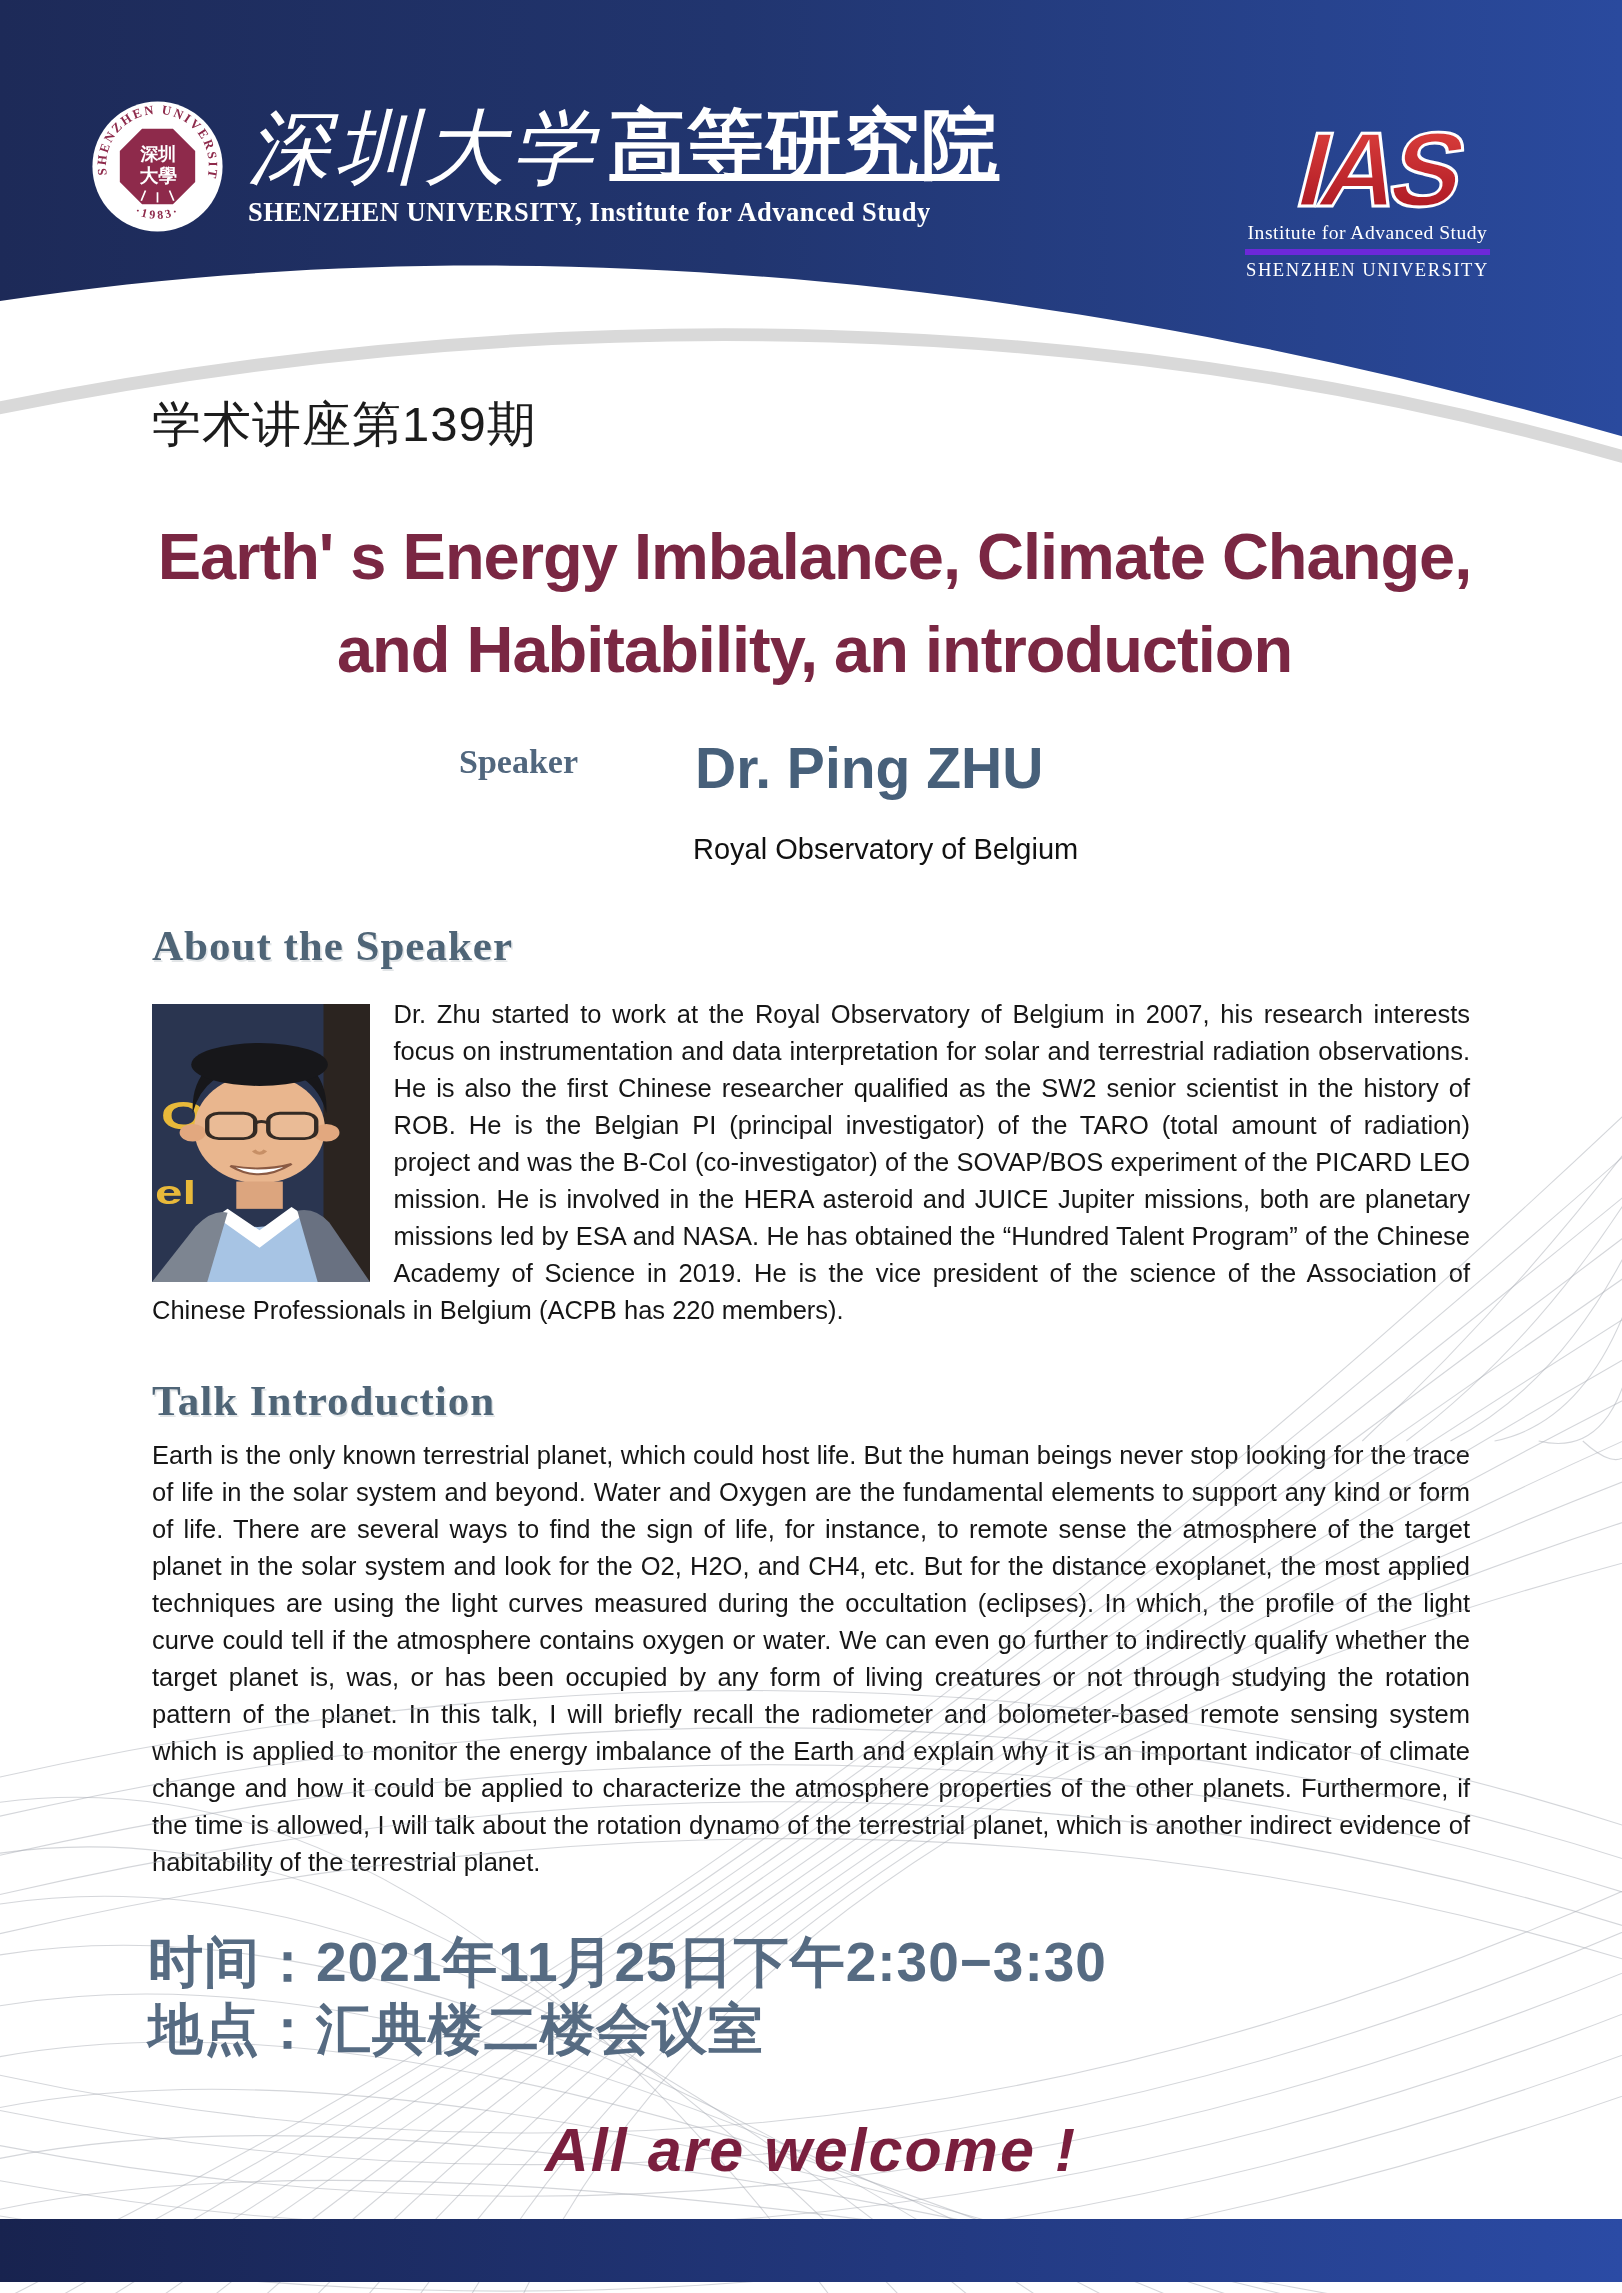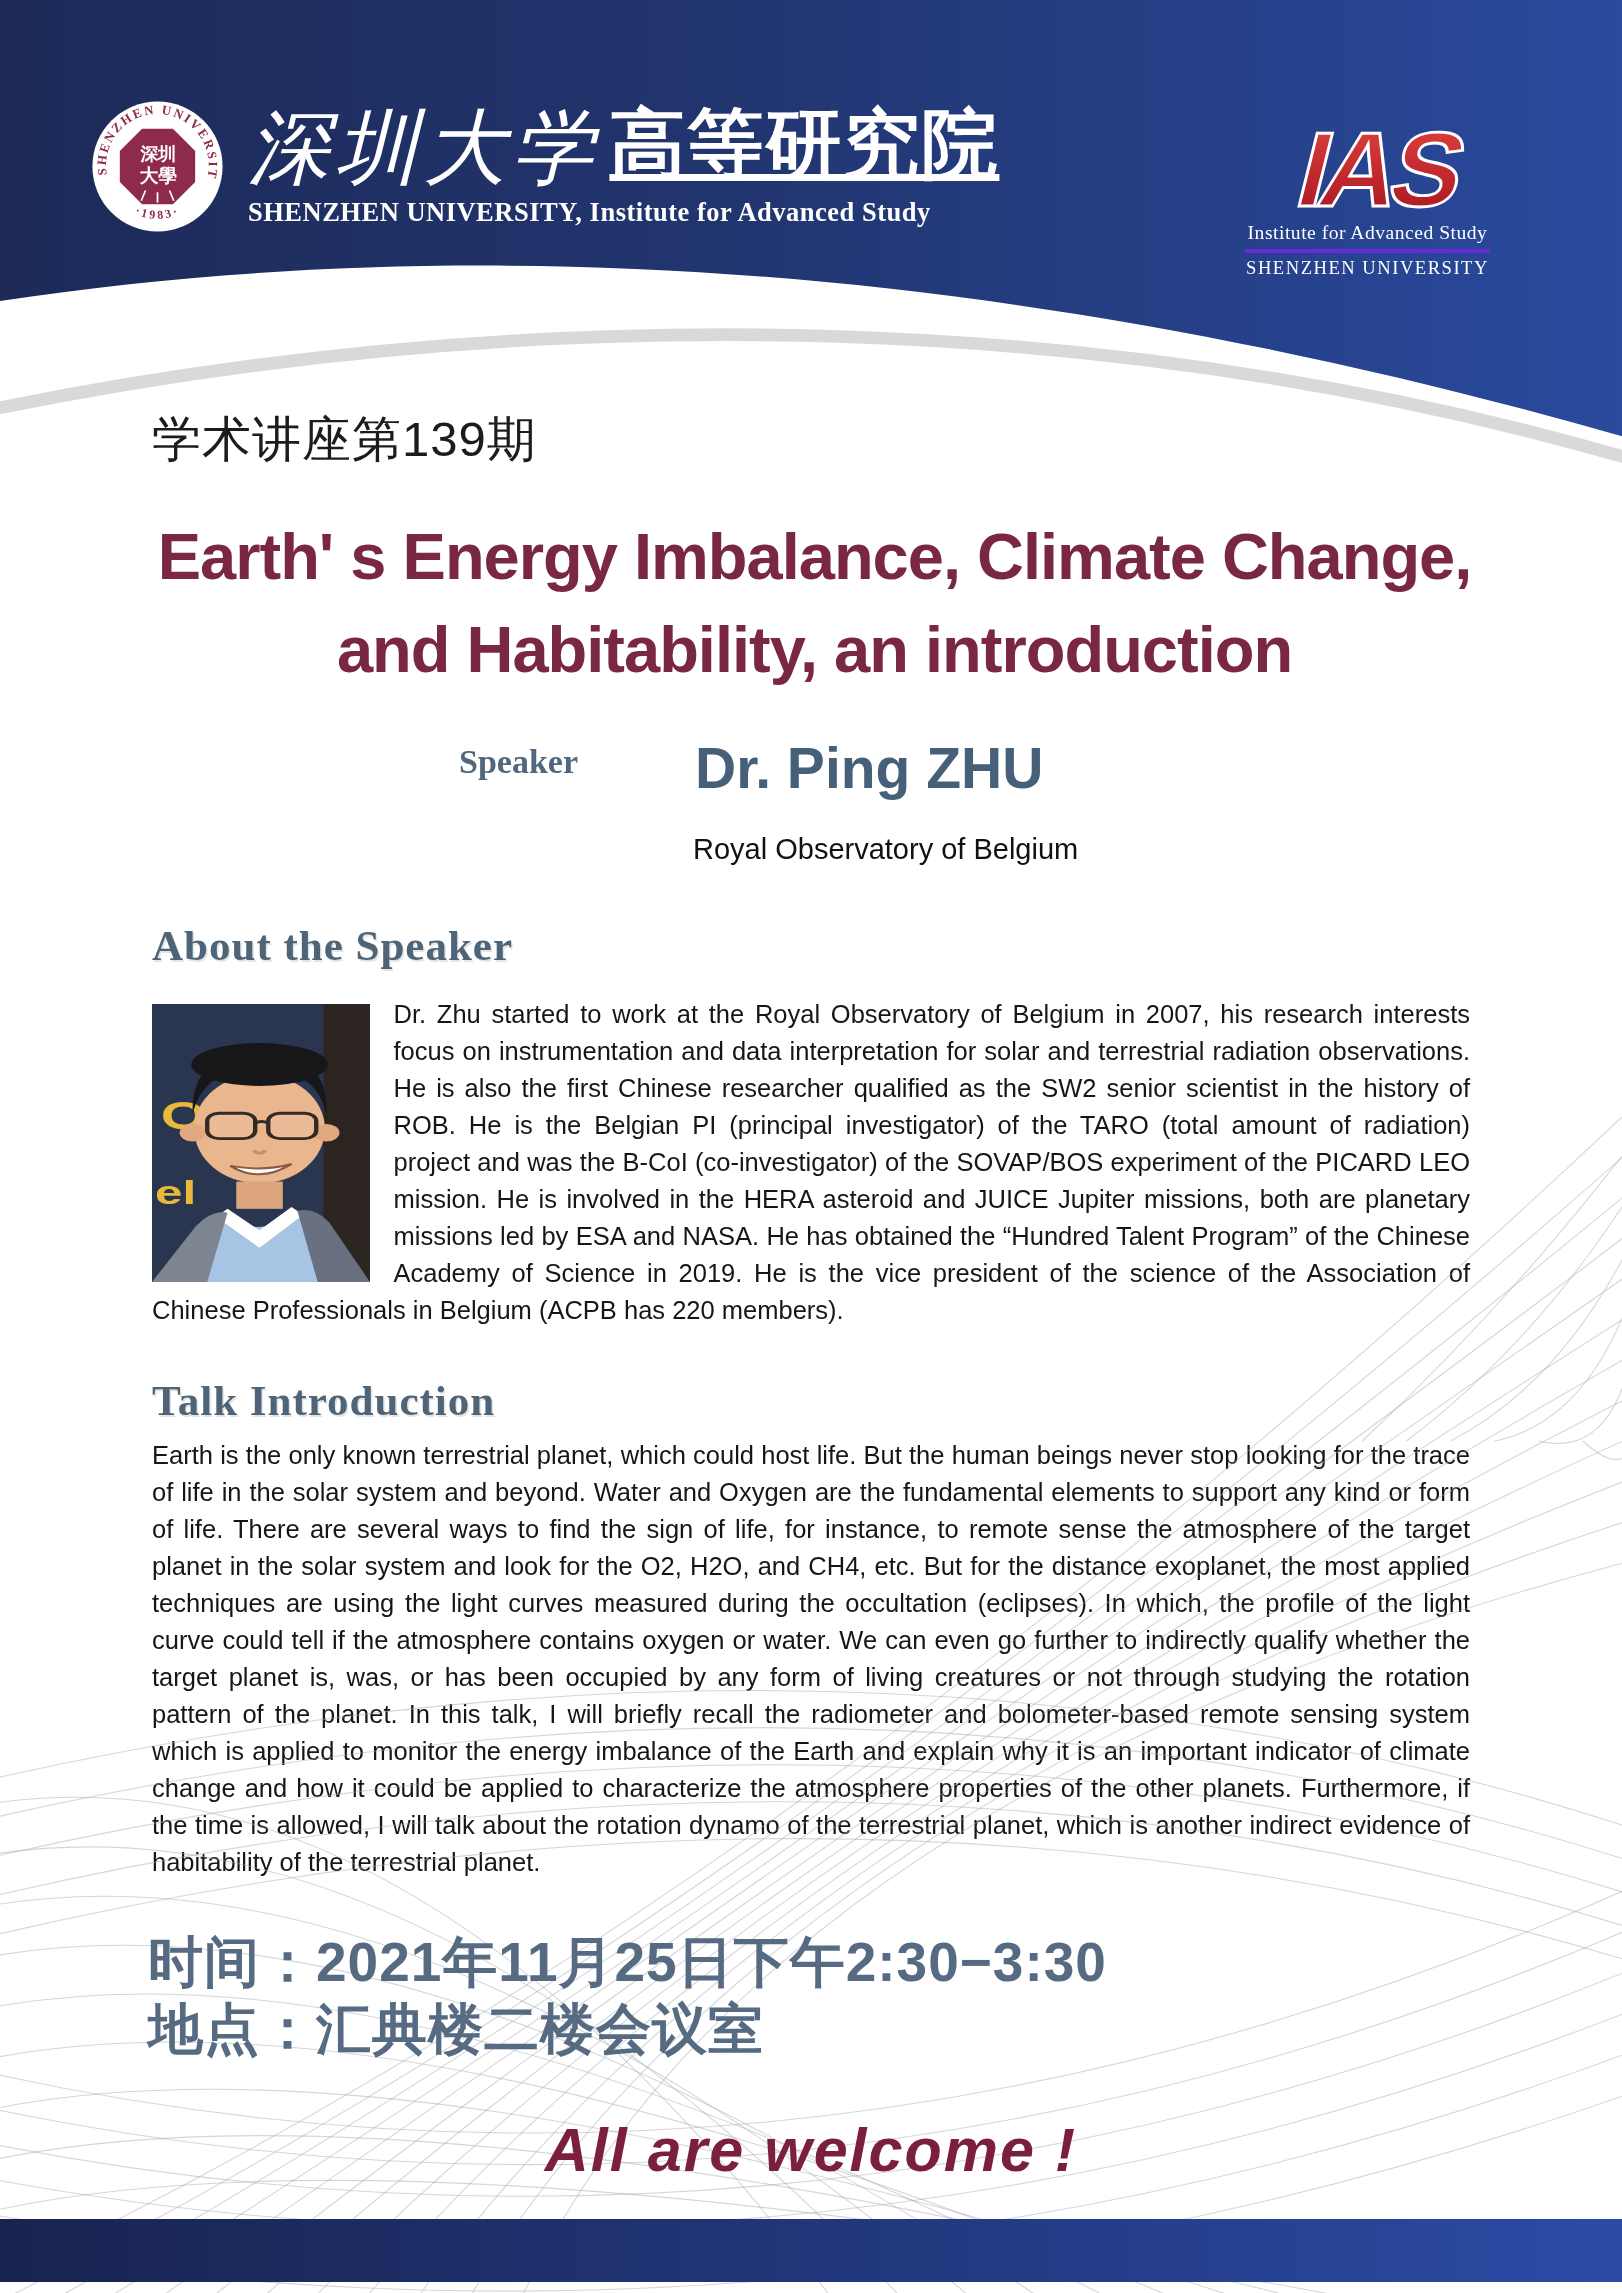--- a/index.html
+++ b/index.html
@@ -10,25 +10,25 @@
   .seal-wrap{position:absolute;left:89px;top:98px;width:137px;height:137px;}
   .cn-title{position:absolute;left:248px;top:94px;width:647px;height:108px;color:#fff;
             display:flex;align-items:flex-start;gap:9.8px;white-space:nowrap;}
   .cn-script{font-size:82px;font-weight:500;font-style:italic;letter-spacing:5.9px;
              font-family:"Liberation Serif",serif;}
   .cn-bold{font-size:76px;font-weight:800;letter-spacing:2px;text-decoration:underline;}
   .en-subtitle{position:absolute;left:248px;top:197px;color:#fff;font-size:26.5px;font-weight:700;
                font-family:"Liberation Serif",serif;letter-spacing:0.5px;white-space:nowrap;}
   .ias{position:absolute;left:1245px;top:108px;width:245px;text-align:center;color:#fff;}
   .ias-line1{font-family:"Liberation Serif",serif;font-size:19.6px;letter-spacing:0.5px;
-             border-bottom:4px solid #6d28d9;padding-bottom:4.9px;white-space:nowrap;}
+             border-bottom:6px solid #6d28d9;padding-bottom:4.9px;white-space:nowrap;}
   .ias-line2{font-family:"Liberation Serif",serif;font-size:18.6px;letter-spacing:1.5px;
              padding-top:3.9px;white-space:nowrap;}
   
-  .series{position:absolute;left:152px;top:407px;font-size:49px;color:#1c1c1c;letter-spacing:1px;text-align:center;}
+  .series{position:absolute;left:152px;top:392px;font-size:49px;color:#1c1c1c;letter-spacing:1px;text-align:center;}
   .main-title{position:absolute;left:0;right:0;top:510px;text-align:center;color:#7A2743;
               font-size:65px;font-weight:800;line-height:93px;letter-spacing:-1px;padding-left:7px;}
   .speaker-label{position:absolute;left:459px;top:743px;font-family:"Liberation Serif",serif;
                  font-size:34px;font-weight:700;color:#51677E;}
   .speaker-name{position:absolute;left:695px;top:735px;font-size:57px;font-weight:800;color:#47607A;}
   .speaker-affil{position:absolute;left:693px;top:833px;font-size:29px;color:#111;}
   
   .sec-head{position:absolute;left:152px;font-family:"Liberation Serif",serif;font-size:43px;
             font-weight:700;color:#4F6577;letter-spacing:1px;
             text-shadow:1.5px 1.5px 0 rgba(140,150,160,.25);text-align:right;}

